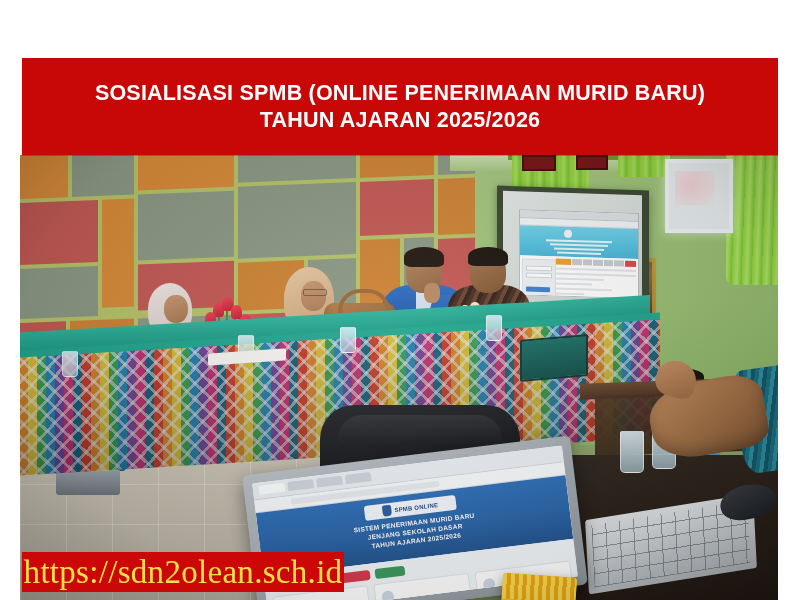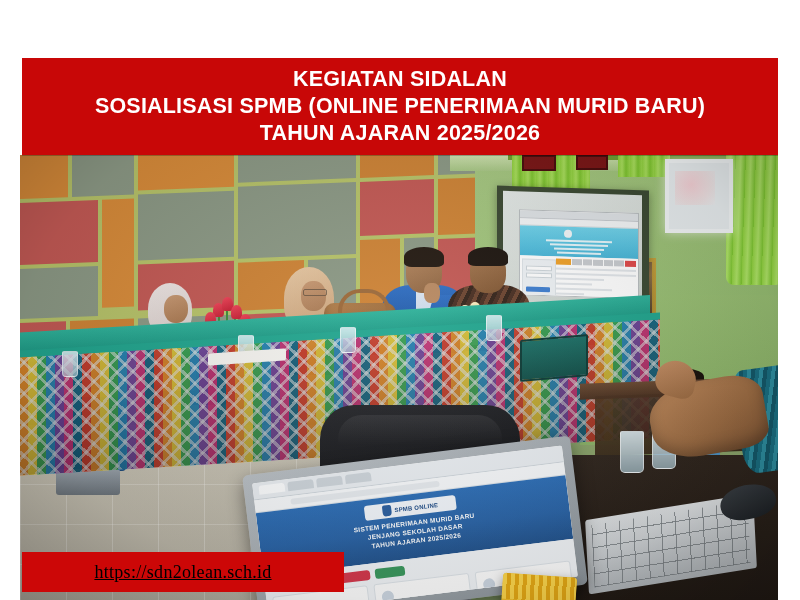--- a/index.html
+++ b/index.html
@@ -533,27 +533,26 @@
     left: 22px; top: 552px;
     width: 322px; height: 40px;
     background: #cc0707;
     display: flex;
     align-items: center;
     justify-content: center;
     box-sizing: border-box;
     padding: 0 10px;
   }
   #urlbox .txt {
-    color: #000000;
+    color: #fde047;
     font-family: "Liberation Serif", serif;
-    font-size: 18px;
+    font-size: 33px;
     line-height: 30px;
     white-space: nowrap;
     letter-spacing: .3px;
-    text-decoration: underline;
   }
 </style>
 </head>
 <body>
 
 <div id="stage">
 
   <div id="photo">
 
     <div class="wall-mosaic">
@@ -776,21 +775,20 @@
 
     <div class="snack">
       <div class="crimp"></div>
 
     </div>
 
     <div class="photo-grade"></div>
   </div>
 
   <div id="banner">
-    <div class="line">KEGIATAN SIDALAN</div>
     <div class="line">SOSIALISASI SPMB (ONLINE PENERIMAAN MURID BARU)</div>
     <div class="line">TAHUN AJARAN 2025/2026</div>
   </div>
 
   <div id="urlbox">
     <span class="txt">https://sdn2olean.sch.id</span>
   </div>
 
 </div>
 

